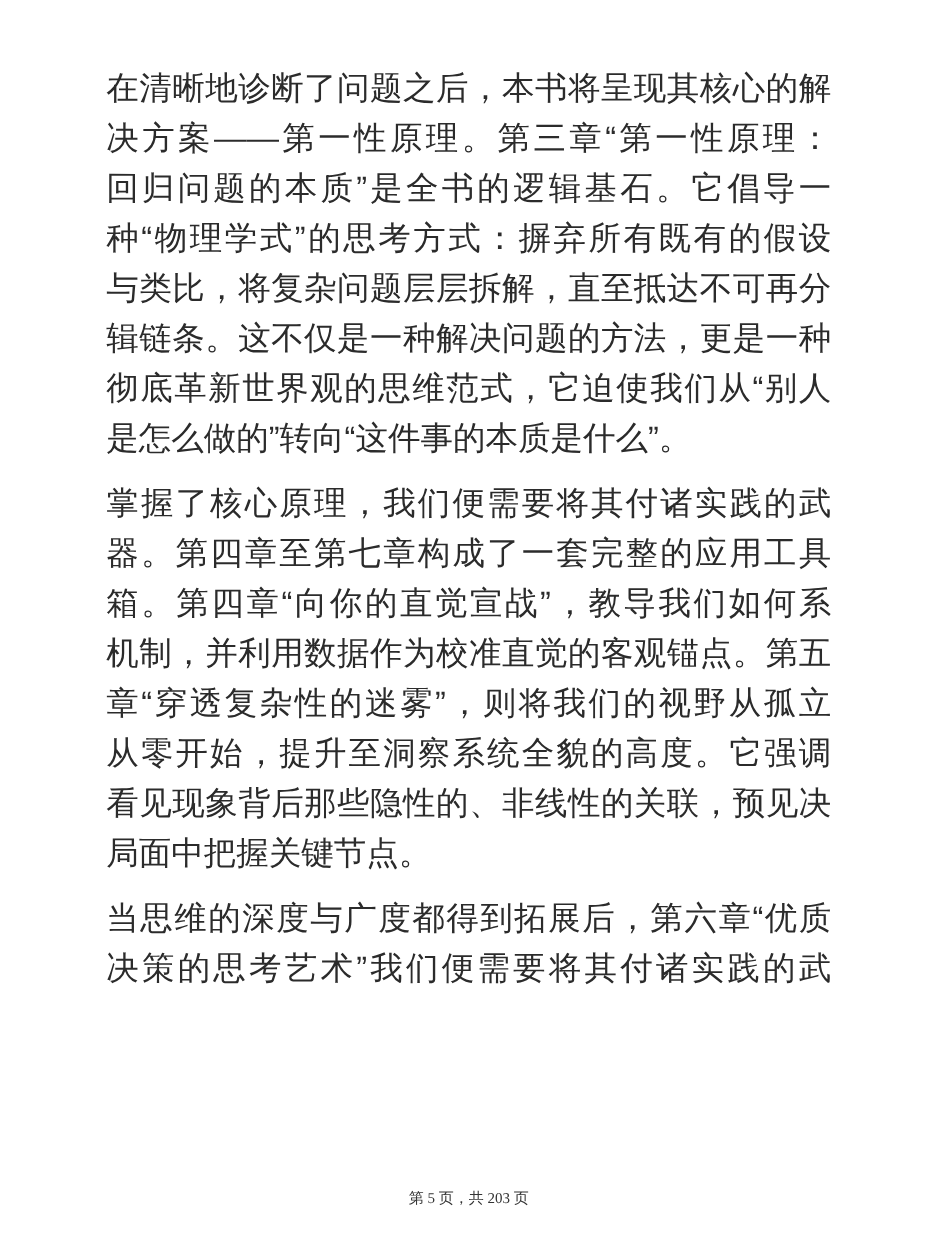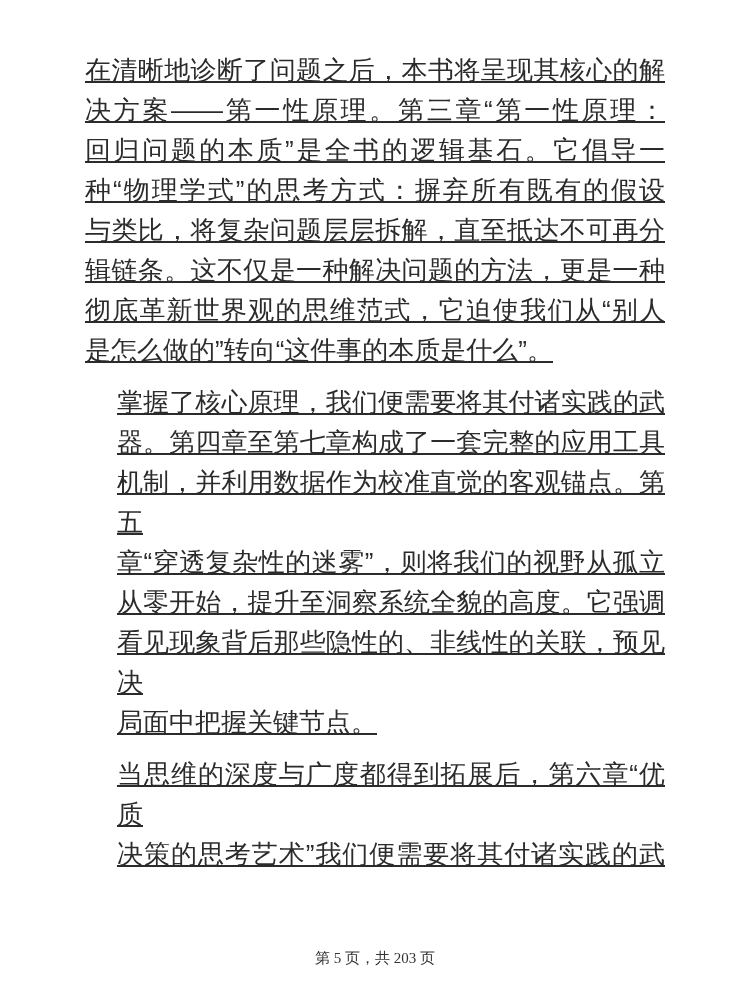--- a/index.html
+++ b/index.html
@@ -21,43 +21,41 @@
     overflow: hidden;
   }
   .content {
     position: absolute;
     left: 85px;
     top: 50px;
     width: 580px;
   }
   .paragraph + .paragraph {
     margin-top: 12px;
-    margin-left: 32px;
   }
   .line {
     font-size: 26px;
     line-height: 40px;
     color: var(--text, #2b2b2b);
     text-align: justify;
     text-align-last: justify;
     letter-spacing: 0;
     white-space: normal;
-    text-decoration: underline;
   }
   .line.line-end {
     text-align-last: left;
   }
   .footer {
     position: absolute;
     top: 948px;
     left: 0;
     width: 750px;
     text-align: center;
     font-family: "Liberation Serif", serif;
-    font-size: 15px;
+    font-size: 12px;
     line-height: 20px;
     color: var(--footer-text, #333333);
   }
 </style>
 </head>
 <body>
 
 <div class="page">
   <div class="content">
       <div class="paragraph">
@@ -66,20 +64,21 @@
         <div class="line">回归问题的本质”是全书的逻辑基石。它倡导一</div>
         <div class="line">种“物理学式”的思考方式：摒弃所有既有的假设</div>
         <div class="line">与类比，将复杂问题层层拆解，直至抵达不可再分</div>
         <div class="line">辑链条。这不仅是一种解决问题的方法，更是一种</div>
         <div class="line">彻底革新世界观的思维范式，它迫使我们从“别人</div>
         <div class="line line-end">是怎么做的”转向“这件事的本质是什么”。</div>
       </div>
       <div class="paragraph">
         <div class="line">掌握了核心原理，我们便需要将其付诸实践的武</div>
         <div class="line">器。第四章至第七章构成了一套完整的应用工具</div>
+        <div class="line">箱。第四章“向你的直觉宣战”，教导我们如何系</div>
         <div class="line">机制，并利用数据作为校准直觉的客观锚点。第五</div>
         <div class="line">章“穿透复杂性的迷雾”，则将我们的视野从孤立</div>
         <div class="line">从零开始，提升至洞察系统全貌的高度。它强调</div>
         <div class="line">看见现象背后那些隐性的、非线性的关联，预见决</div>
         <div class="line line-end">局面中把握关键节点。</div>
       </div>
       <div class="paragraph">
         <div class="line">当思维的深度与广度都得到拓展后，第六章“优质</div>
         <div class="line">决策的思考艺术”我们便需要将其付诸实践的武</div>
       </div>

